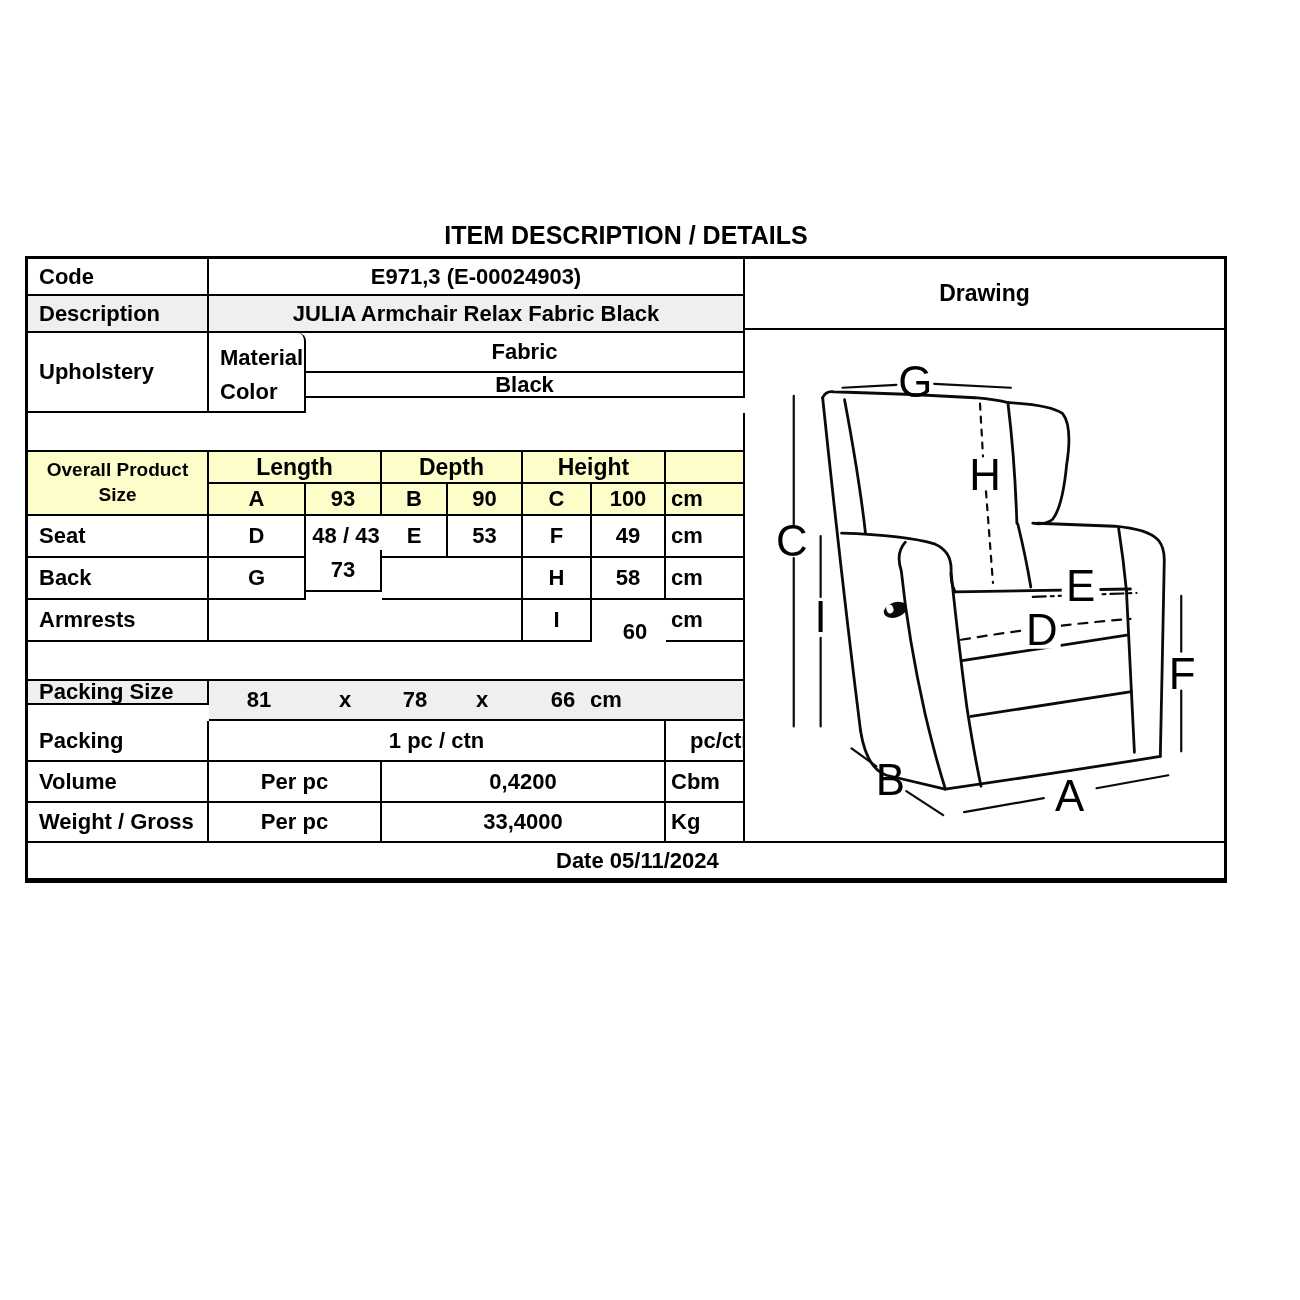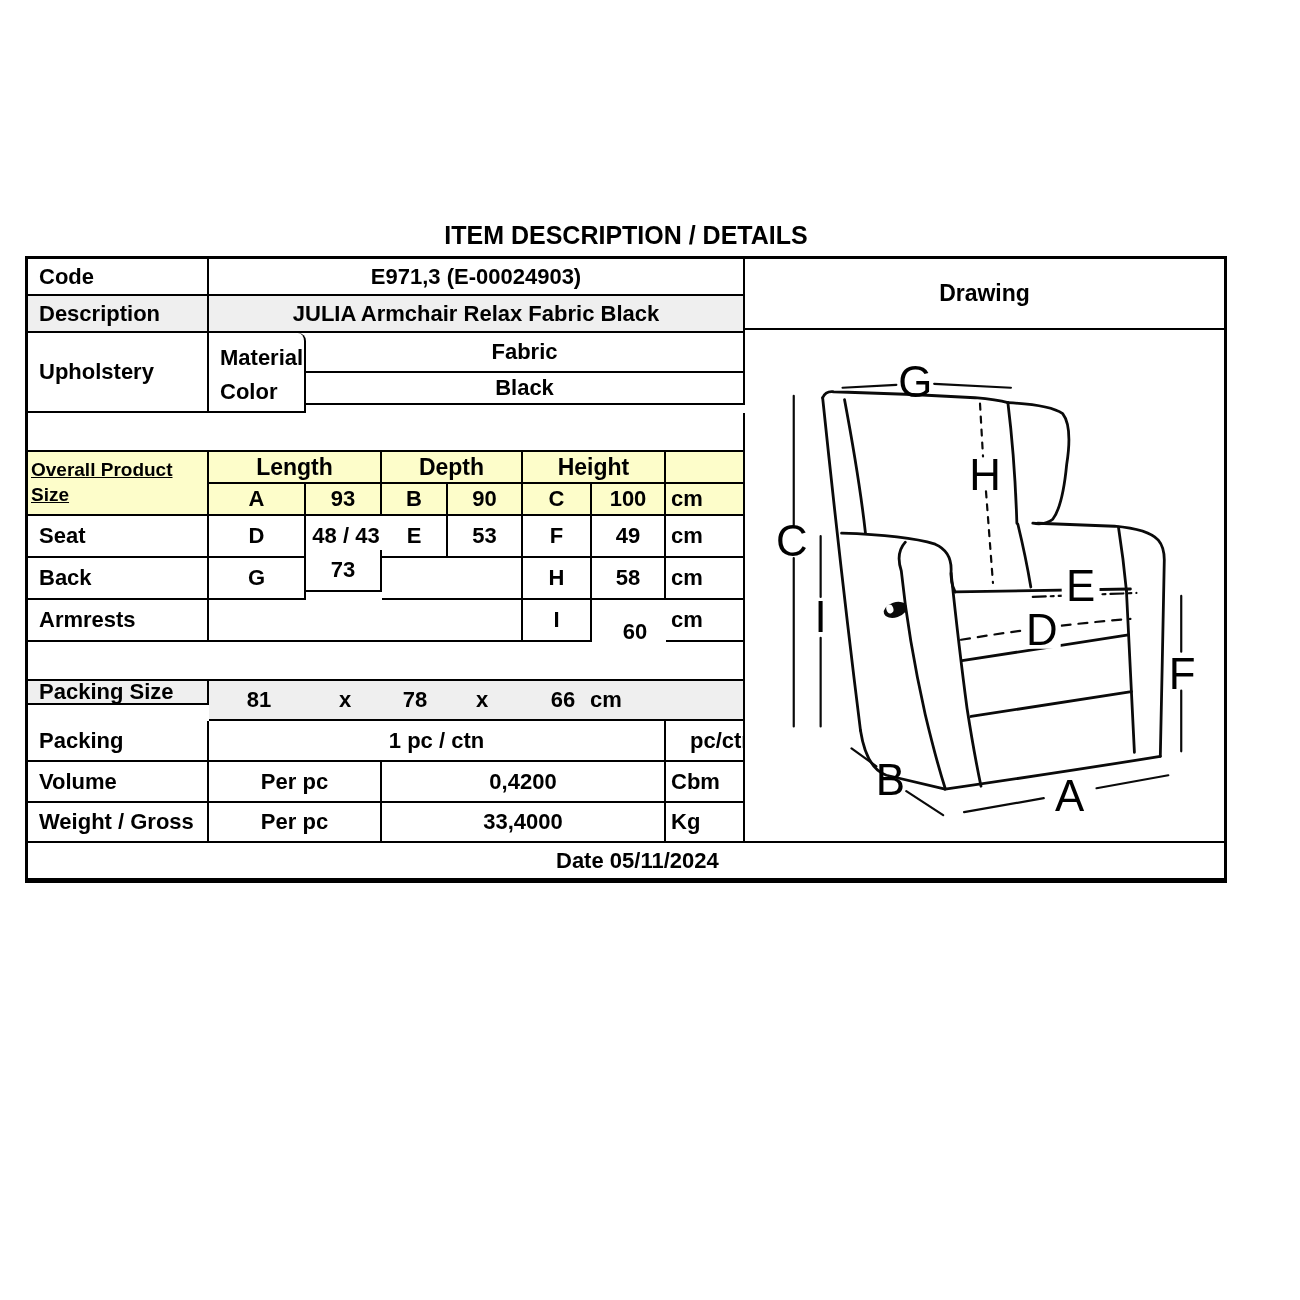--- a/index.html
+++ b/index.html
@@ -11,21 +11,21 @@
          border:3px solid #000;border-bottom-width:5px;background:#fff;}
   .c{position:absolute;box-sizing:border-box;border-right:2px solid #000;border-bottom:2px solid #000;
      display:flex;align-items:center;justify-content:center;font-size:22px;font-weight:bold;
      white-space:nowrap;overflow:visible;background:#fff;}
   .lab{justify-content:flex-start;padding-left:11px;}
   .unit{justify-content:flex-start;padding-left:5px;}
   .gray{background:#EFEFEF;}
   .yel{background:#FDFDCA;}
   .noR{border-right:none;}
   .noB{border-bottom:none;}
-  .wrap{white-space:normal;text-align:left;line-height:1.3;font-size:19px;padding:0 3px;text-decoration:underline;}
+  .wrap{white-space:normal;text-align:center;line-height:1.3;font-size:19px;padding:0 3px;}
   #psizeval span{position:absolute;top:50%;transform:translate(-50%,-50%);}
   #daterow{justify-content:flex-start;padding-left:528px;}
   svg text{font-family:"Liberation Sans",sans-serif;font-size:44px;font-weight:400;fill:#000;}
   .chair{fill:none;stroke:#0a0a0a;stroke-width:2.8;stroke-linecap:round;stroke-linejoin:round;}
   .dim{fill:none;stroke:#0a0a0a;stroke-width:2.2;stroke-linecap:round;}
 </style>
 </head>
 <body>
 
 <div id="title">ITEM DESCRIPTION / DETAILS</div>
@@ -35,21 +35,21 @@
   <div class="c lab" style="left:0;top:0;width:181px;height:37px;">Code</div>
   <div class="c" style="left:181px;top:0;width:536px;height:37px;">E971,3 (E-00024903)</div>
 
   <div class="c lab gray" style="left:0;top:37px;width:181px;height:37px;">Description</div>
   <div class="c gray" style="left:181px;top:37px;width:536px;height:37px;">JULIA Armchair Relax Fabric Black</div>
 
   <div class="c lab" style="left:0;top:74px;width:181px;height:80px;">Upholstery</div>
   <div class="c lab" style="left:181px;top:74px;width:97px;height:52px;border-radius:8px;">Material</div>
   <div class="c" style="left:278px;top:74px;width:439px;height:40px;">Fabric</div>
   <div class="c lab" style="left:181px;top:114px;width:97px;height:40px;">Color</div>
-  <div class="c" style="left:278px;top:114px;width:439px;height:32px;">Black</div>
+  <div class="c" style="left:278px;top:114px;width:439px;height:25px;">Black</div>
 
   <div class="c" style="left:0;top:154px;width:717px;height:39px;"></div>
 
   <div class="c yel wrap" style="left:0;top:193px;width:181px;height:64px;">Overall Product Size</div>
   <div class="c yel" style="left:181px;top:193px;width:173px;height:32px;font-size:23px;">Length</div>
   <div class="c yel" style="left:354px;top:193px;width:141px;height:32px;font-size:23px;">Depth</div>
   <div class="c yel" style="left:495px;top:193px;width:143px;height:32px;font-size:23px;">Height</div>
   <div class="c yel" style="left:638px;top:193px;width:79px;height:32px;"></div>
 
   <div class="c yel" style="left:181px;top:225px;width:97px;height:32px;">A</div>

